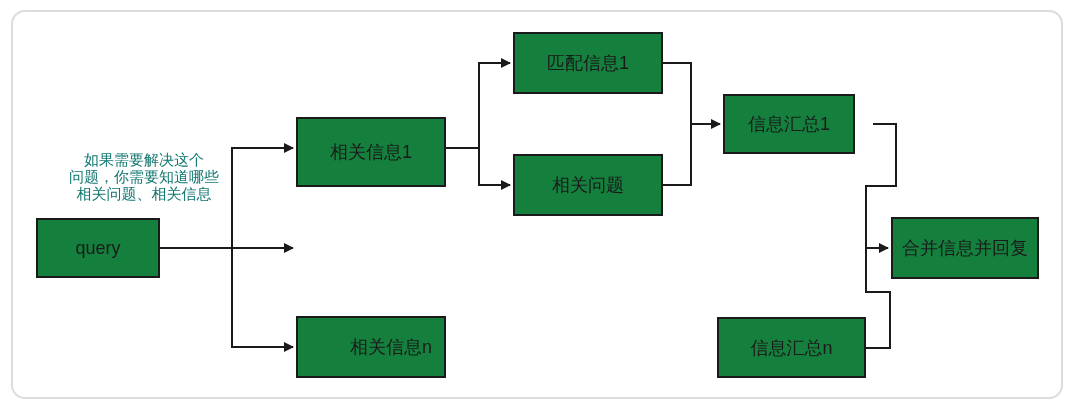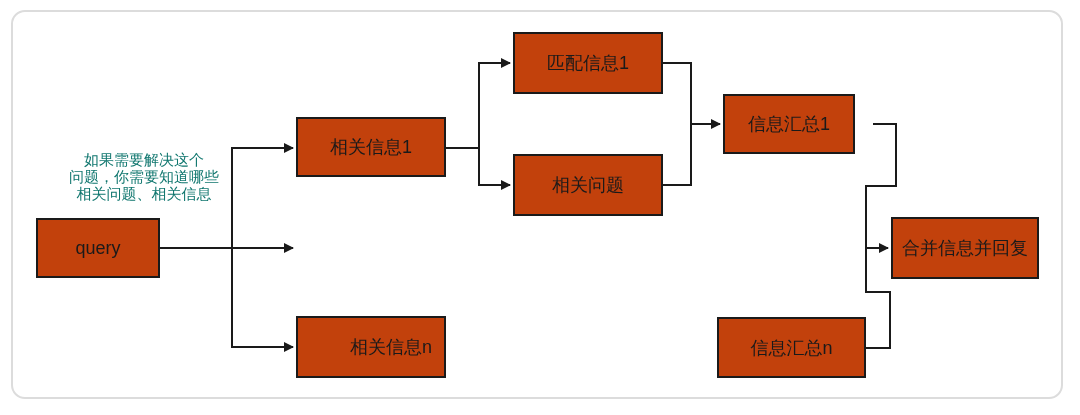--- a/index.html
+++ b/index.html
@@ -32,21 +32,21 @@
     top: 0;
   }
   .edges polyline {
     fill: none;
     stroke: #1a1a1a;
     stroke-width: 2;
   }
   .node {
     position: absolute;
     box-sizing: border-box;
-    background: #c2410c;
+    background: #15803d;
     border: 2px solid #1a1a1a;
     display: flex;
     align-items: center;
     justify-content: center;
     font-size: 18px;
     color: #1a1a1a;
     text-align: center;
     line-height: 1;
   }
   .annotation {
@@ -84,21 +84,21 @@
 
     <polyline points="663,63 691,63 691,124 720,124" marker-end="url(#arrow)"></polyline>
     <polyline points="663,185 691,185 691,124"></polyline>
 
     <polyline points="873,124 896,124 896,186 866,186 866,248 888,248" marker-end="url(#arrow)"></polyline>
     <polyline points="866,348 890,348 890,292 866,292 866,249"></polyline>
   </svg>
 
   <div class="node" style="left:36px;  top:218px; width:124px; height:60px;">query</div>
 
-  <div class="node" style="left:296px; top:117px; width:150px; height:60px;">相关信息1</div>
+  <div class="node" style="left:296px; top:117px; width:150px; height:70px;">相关信息1</div>
 
 
   <div class="node" style="left:296px; top:316px; width:150px; height:62px;padding-left:40px;">相关信息n</div>
 
   <div class="node" style="left:513px; top:32px;  width:150px; height:62px;">匹配信息1</div>
 
   <div class="node" style="left:513px; top:154px; width:150px; height:62px;">相关问题</div>
 
   <div class="node" style="left:723px; top:94px;  width:132px; height:60px;">信息汇总1</div>
 

